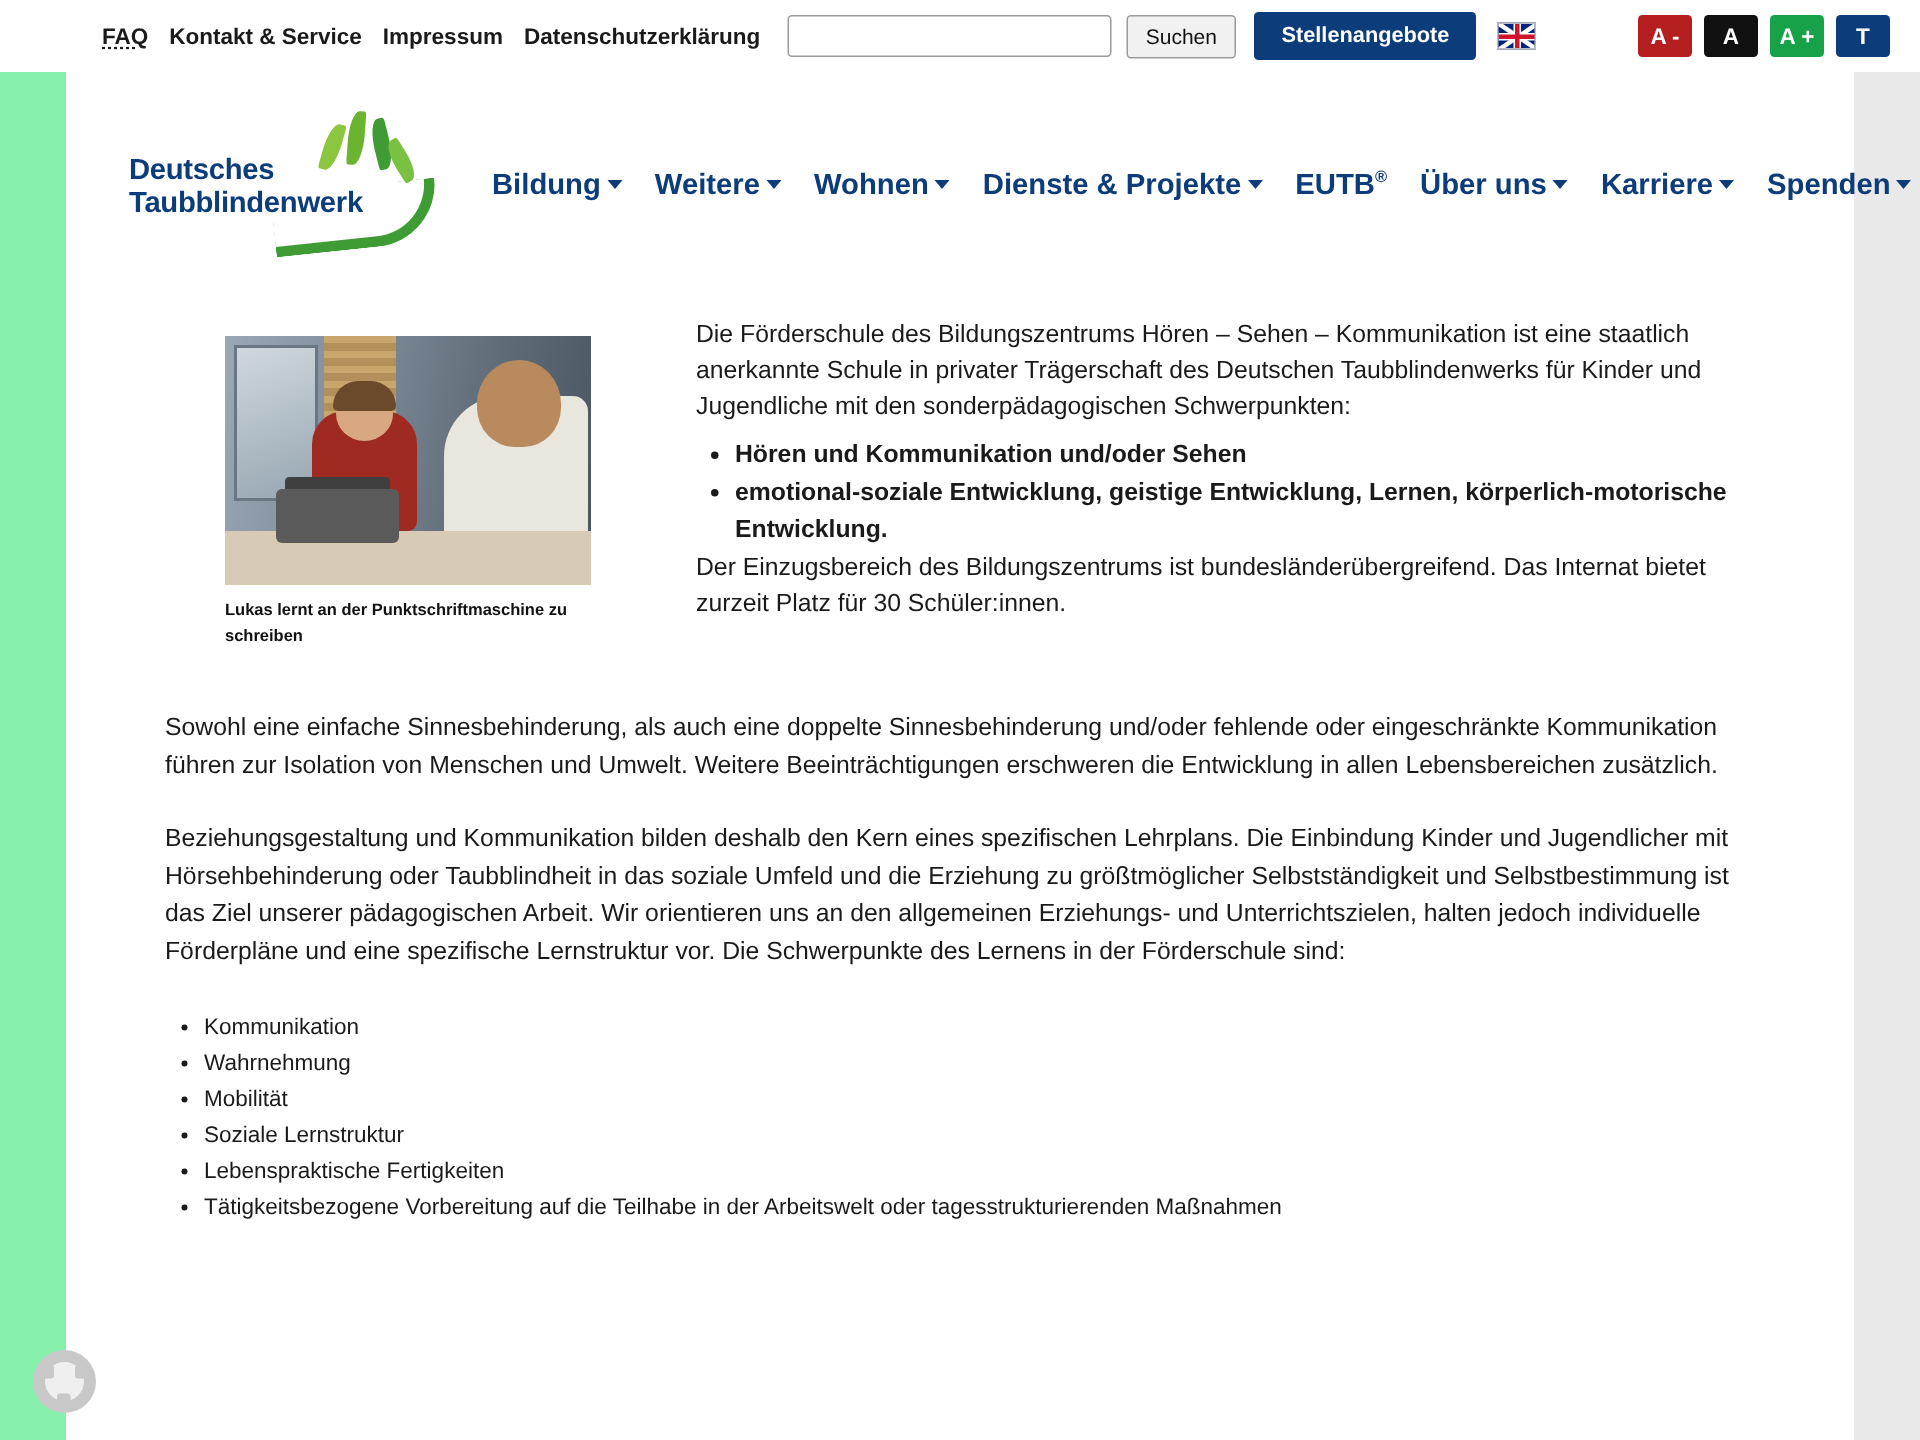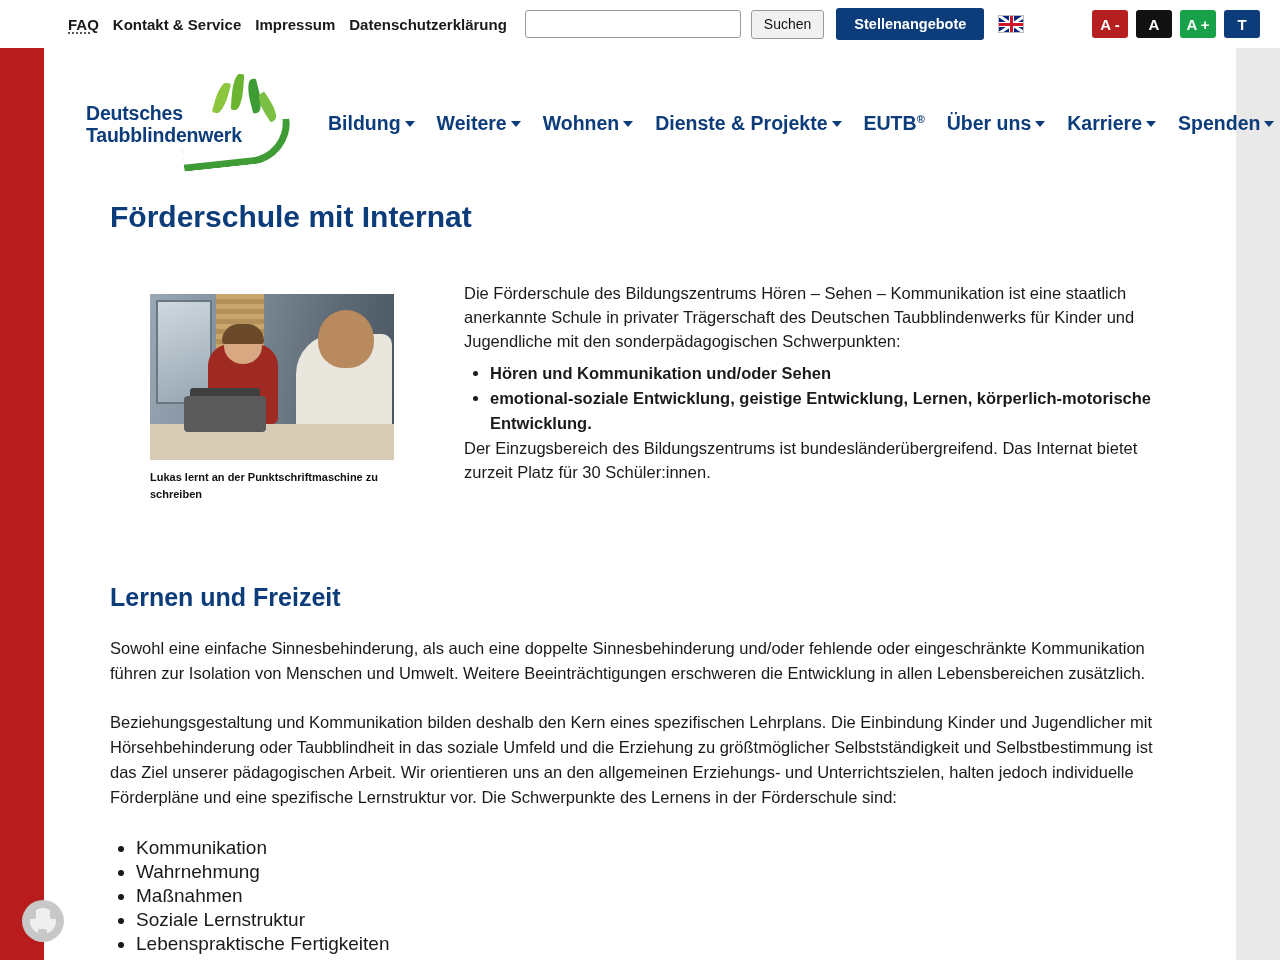--- a/index.html
+++ b/index.html
@@ -7,21 +7,21 @@
     margin: 0; padding: 0;
     width: 1280px; height: 960px;
     background: #e9e9e9;
     font-family: "Liberation Sans", sans-serif;
     overflow: hidden;
   }
   .page {
     position: relative;
     width: 1012px;
     height: 960px;
-    background: #b91c1c;
+    background: #86efac;
   }
 
   
   .topbar {
     position: absolute;
     top: 0; left: 0;
     width: 1280px;
     height: 48px;
     background: #ffffff;
     display: flex;
@@ -330,21 +330,21 @@
     line-height: 25px;
     color: #1a1a1a;
     margin: 24px 0 0 20px;
     max-width: 1060px;
   }
   ul.bullets {
     margin: 26px 0 0 20px;
     padding-left: 26px;
   }
   ul.bullets li {
-    font-size: 19px;
+    font-size: 15px;
     line-height: 24px;
     color: #1a1a1a;
   }
 
   
   .cookie {
     position: absolute;
     left: 22px;
     bottom: 18px;
     width: 42px;
@@ -431,21 +431,20 @@
         <span class="nav-item"><span>Dienste &amp; Projekte</span><i class="caret"></i></span>
         <span class="nav-item"><span>EUTB</span><sup>®</sup></span>
         <span class="nav-item"><span>Über uns</span><i class="caret"></i></span>
         <span class="nav-item"><span>Karriere</span><i class="caret"></i></span>
         <span class="nav-item"><span>Spenden</span><i class="caret"></i></span>
       </nav>
     </div>
 
     <div class="content">
 
-      <h1 class="page-title">Förderschule mit Internat</h1>
 
       <div class="intro">
         <figure class="figure">
           <div class="photo">
             <span class="wall"></span>
             <span class="window"></span>
             <span class="blind"></span>
             <span class="boy"></span>
             <span class="boy-head"></span>
             <span class="boy-hair"></span>
@@ -461,29 +460,28 @@
         <div class="intro-text">
           <p>Die Förderschule des Bildungszentrums Hören – Sehen – Kommunikation ist eine staatlich anerkannte Schule in privater Trägerschaft des Deutschen Taubblindenwerks für Kinder und Jugendliche mit den sonderpädagogischen Schwerpunkten:</p>
           <ul class="tight">
             <li>Hören und Kommunikation und/oder Sehen</li>
             <li>emotional-soziale Entwicklung, geistige Entwicklung, Lernen, körperlich-motorische Entwicklung.</li>
           </ul>
           <p>Der Einzugsbereich des Bildungszentrums ist bundesländerübergreifend. Das Internat bietet zurzeit Platz für 30 Schüler:innen.</p>
         </div>
       </div>
 
-      <h2 class="section">Lernen und Freizeit</h2>
 
       <p class="body-p">Sowohl eine einfache Sinnesbehinderung, als auch eine doppelte Sinnesbehinderung und/oder fehlende oder eingeschränkte Kommunikation führen zur Isolation von Menschen und Umwelt. Weitere Beeinträchtigungen erschweren die Entwicklung in allen Lebensbereichen zusätzlich.</p>
       <p class="body-p">Beziehungsgestaltung und Kommunikation bilden deshalb den Kern eines spezifischen Lehrplans. Die Einbindung Kinder und Jugendlicher mit Hörsehbehinderung oder Taubblindheit in das soziale Umfeld und die Erziehung zu größtmöglicher Selbstständigkeit und Selbstbestimmung ist das Ziel unserer pädagogischen Arbeit. Wir orientieren uns an den allgemeinen Erziehungs- und Unterrichtszielen, halten jedoch individuelle Förderpläne und eine spezifische Lernstruktur vor. Die Schwerpunkte des Lernens in der Förderschule sind:</p>
 
       <ul class="bullets">
         <li>Kommunikation</li>
         <li>Wahrnehmung</li>
-        <li>Maßnahmen</li>
+        <li>Mobilität</li>
         <li>Soziale Lernstruktur</li>
         <li>Lebenspraktische Fertigkeiten</li>
         <li>Tätigkeitsbezogene Vorbereitung auf die Teilhabe in der Arbeitswelt oder tagesstrukturierenden Maßnahmen</li>
 
       </ul>
 
     </div>
   </div>
 
   <div class="cookie">

